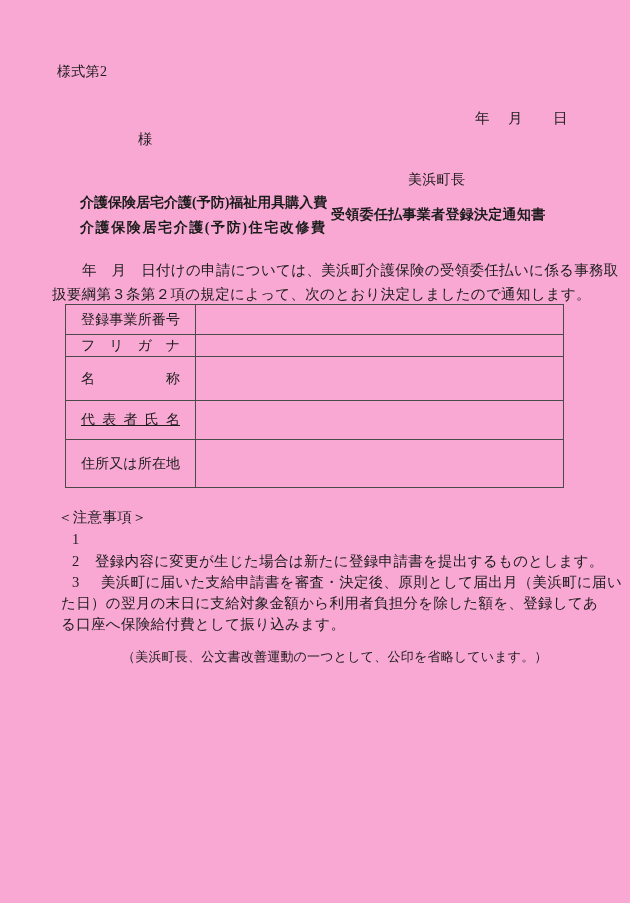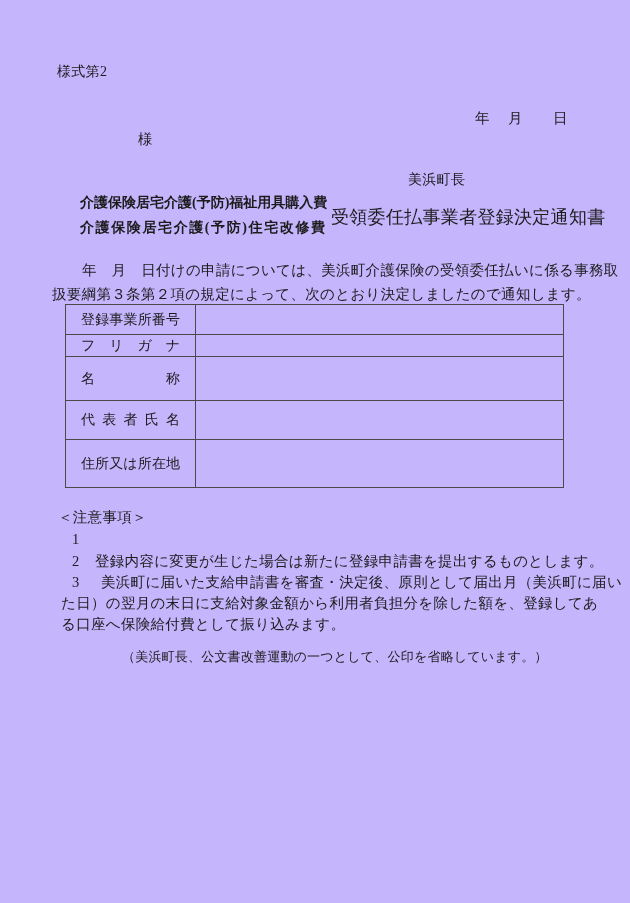--- a/index.html
+++ b/index.html
@@ -1,20 +1,20 @@
 <!DOCTYPE html>
 <html><head>
 <meta charset="utf-8">
 <style>
   html, body { margin: 0; padding: 0; background: #ffffff; }
   .page {
     position: relative;
     width: 630px;
     height: 903px;
-    background: #c4b5fd;
+    background: #f9a8d4;
     font-family: "Liberation Serif", "DejaVu Serif", serif;
     color: #1c1c1c;
     overflow: hidden;
   }
   .abs {
     position: absolute;
     line-height: 1.15;
     white-space: pre;
     font-size: 14.5px;
     letter-spacing: 0.3px;
@@ -22,41 +22,41 @@
   .form-number { left: 57px; top: 64px; font-size: 14px; }
   .date-year  { left: 475px; top: 110px; }
   .date-month { left: 508px; top: 110px; }
   .date-day   { left: 553px; top: 110px; }
   .recipient  { left: 138px; top: 131px; }
   .issuer     { left: 408px; top: 172px; font-size: 14px; }
   .title-left-1 { left: 80px; top: 195px; width: 245px; font-size: 14px; font-weight: bold;
                   text-align: justify; text-align-last: justify; letter-spacing: 0; }
   .title-left-2 { left: 80px; top: 220px; width: 245px; font-size: 14px; font-weight: bold;
                   text-align: justify; text-align-last: justify; letter-spacing: 0; }
-  .title-right  { left: 331px; top: 207px; font-size: 18px; font-weight: normal; letter-spacing: 0.3px; }
+  .title-right  { left: 331px; top: 207px; font-size: 14px; font-weight: bold; letter-spacing: 0.3px; }
   .body-line-1 { left: 82px; top: 262px; }
   .body-line-2 { left: 52px; top: 286px; }
   .reg-table {
     position: absolute; left: 65px; top: 304px; width: 498px;
     border-collapse: collapse; table-layout: fixed;
   }
   .reg-table td {
     border: 1px solid #4a4a4a;
     box-sizing: border-box;
     vertical-align: middle;
   }
   .label-cell {
     width: 130px; padding: 0 15px; font-size: 14px;
     text-align: justify; text-align-last: justify;
   }
   .value-cell { width: 368px; padding: 0 8px; font-size: 14px; }
   .row-1 { height: 30px; }
   .row-2 { height: 22px; }
   .row-3 { height: 44px; }
-  .row-4 { height: 39px; }
+  .row-4 { height: 39px; text-decoration: underline; }
   .row-5 { height: 48px; }
   .notes-heading { left: 58px; top: 509px; }
   .note-num-1  { left: 72px; top: 531px; }
   .note-text-1 { left: 95px; top: 531px; }
   .note-num-2  { left: 72px; top: 553px; }
   .note-text-2 { left: 95px; top: 553px; }
   .note-num-3  { left: 72px; top: 574px; }
   .note-text-3 { left: 101px; top: 574px; }
   .note-wrap-1 { left: 61px; top: 595px; }
   .note-wrap-2 { left: 61px; top: 616px; }

